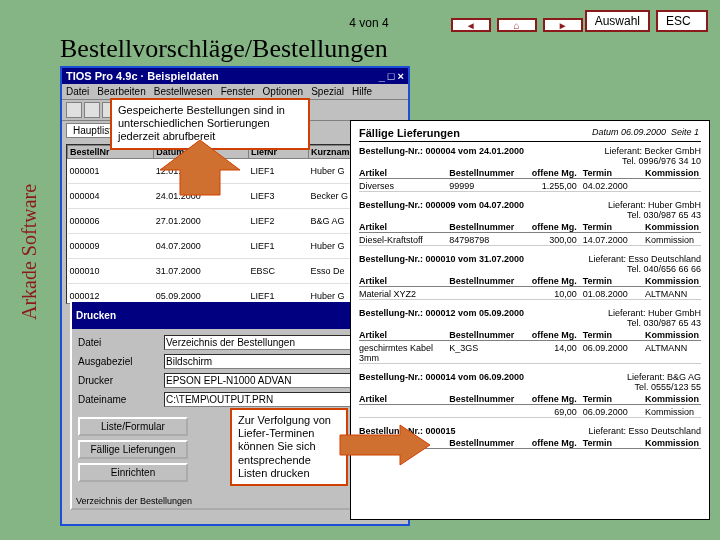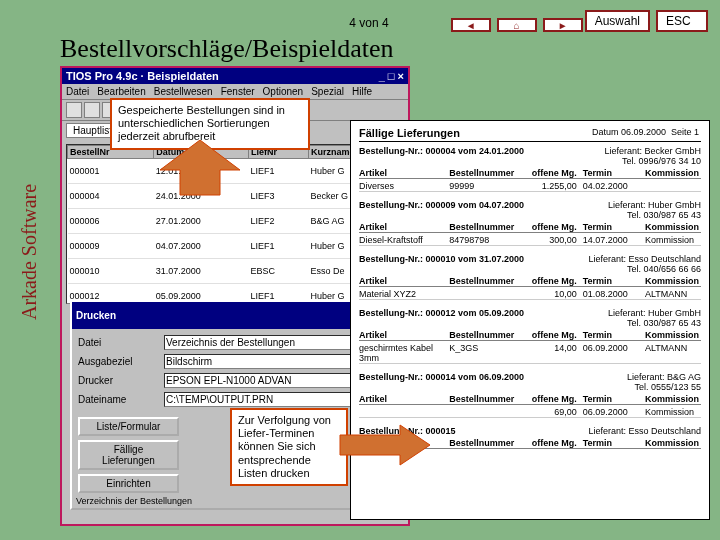--- a/index.html
+++ b/index.html
@@ -36,21 +36,21 @@
   .sidebar-label {
     position: absolute; left: 18px; top: 320px;
     transform: rotate(-90deg); transform-origin: left top;
     font-family: "Times New Roman", serif;
     font-size: 20px; color: #8b1a1a;
     white-space: nowrap;
   }
   .app-window {
     position: absolute; left: 60px; top: 66px;
     width: 350px; height: 460px;
-    background: #c0c0c0; border: 2px solid #be185d;
+    background: #c0c0c0; border: 2px solid #1d4ed8;
     font-size: 10px;
   }
   .app-title {
     background: #000080; color: #fff;
     padding: 2px 4px; font-size: 11px; font-weight: bold;
     display:flex; justify-content:space-between;
   }
   .menu-bar { background:#c0c0c0; padding:2px 4px; font-size:10px; display:flex; gap:8px; border-bottom:1px solid #808080;}
   .toolbar { background:#c0c0c0; padding:2px 4px; display:flex; gap:2px; border-bottom:1px solid #808080;}
   .tool-ico { width:16px; height:16px; background:#e0e0e0; border:1px solid #808080;}
@@ -66,28 +66,28 @@
   .print-dialog {
     position:absolute; left:70px; top:300px; width:330px; height:210px;
     background:#c0c0c0; border:2px outset #fff; font-size:10px;
   }
   .print-title { background:#000080; color:#fff; padding:8px 4px; font-weight:bold;}
   .print-body { padding:6px; display:flex; flex-direction:column; gap:4px;}
   .print-row { display:flex; gap:6px; align-items:center;}
   .print-row label { width:80px;}
   .print-row input, .print-row select { flex:1; font-size:10px; border:1px inset #808080; background:#fff; padding:1px;}
   .print-btn-col { display:flex; flex-direction:column; gap:4px; margin-top:6px;}
-  .print-btn { background:#c0c0c0; border:2px outset #fff; padding:2px 6px; width:101px; font-size:10px;}
+  .print-btn { background:#c0c0c0; border:2px outset #fff; padding:2px 6px; width:110px; font-size:10px;}
   .report {
     position:absolute; left:350px; top:120px; width:360px; height:400px;
     background:#fff; border:1px solid #000; font-size:9px;
     padding:6px 8px; overflow:hidden;
   }
   .report h4 { font-size:11px; border-bottom:1px solid #000; padding-bottom:2px; margin-bottom:4px;}
-  .report .date-top { position:absolute; top:6px; right:10px; font-size:9px;}
+  .report .date-top { position:absolute; top:6px; right:10px; font-size:9px;font-style:italic;}
   .report .block { margin-bottom:8px;}
   .report .row1 { display:flex; justify-content:space-between; font-size:9px;}
   .report .row1 b { font-weight:bold;}
   .report .hdr { display:flex; gap:6px; font-weight:bold; border-bottom:1px solid #808080; margin:2px 0;}
   .report .line { display:flex; gap:6px; border-bottom:1px solid #ccc;}
   .report .c1{width:90px;} .report .c2{width:70px;} .report .c3{width:60px; text-align:right;} .report .c4{width:60px;} .report .c5{width:60px;}
   .callout1, .callout2 {
     position:absolute; background:#fff; border:2px solid #d04000;
     font-size:11px; padding:4px 6px; line-height:1.2;
   }
@@ -104,21 +104,21 @@
     <div class="nav-btn">◄</div>
     <div class="home-btn">⌂</div>
     <div class="nav-btn">►</div>
   </div>
   <div class="bottom-buttons">
     <div class="btn-aus">Auswahl</div>
     <div class="btn-esc">ESC</div>
   </div>
 </div>
 
-<div class="title">Bestellvorschläge/Beispieldaten</div>
+<div class="title">Bestellvorschläge/Bestellungen</div>
 <div class="sidebar-label">Arkade Software</div>
 
 <div class="app-window">
   <div class="app-title">
     <span>TIOS Pro 4.9c · Beispieldaten</span>
     <span>_ □ ×</span>
   </div>
   <div class="menu-bar" id="menu-bar">
       <span>Datei</span>
       <span>Bearbeiten</span>

